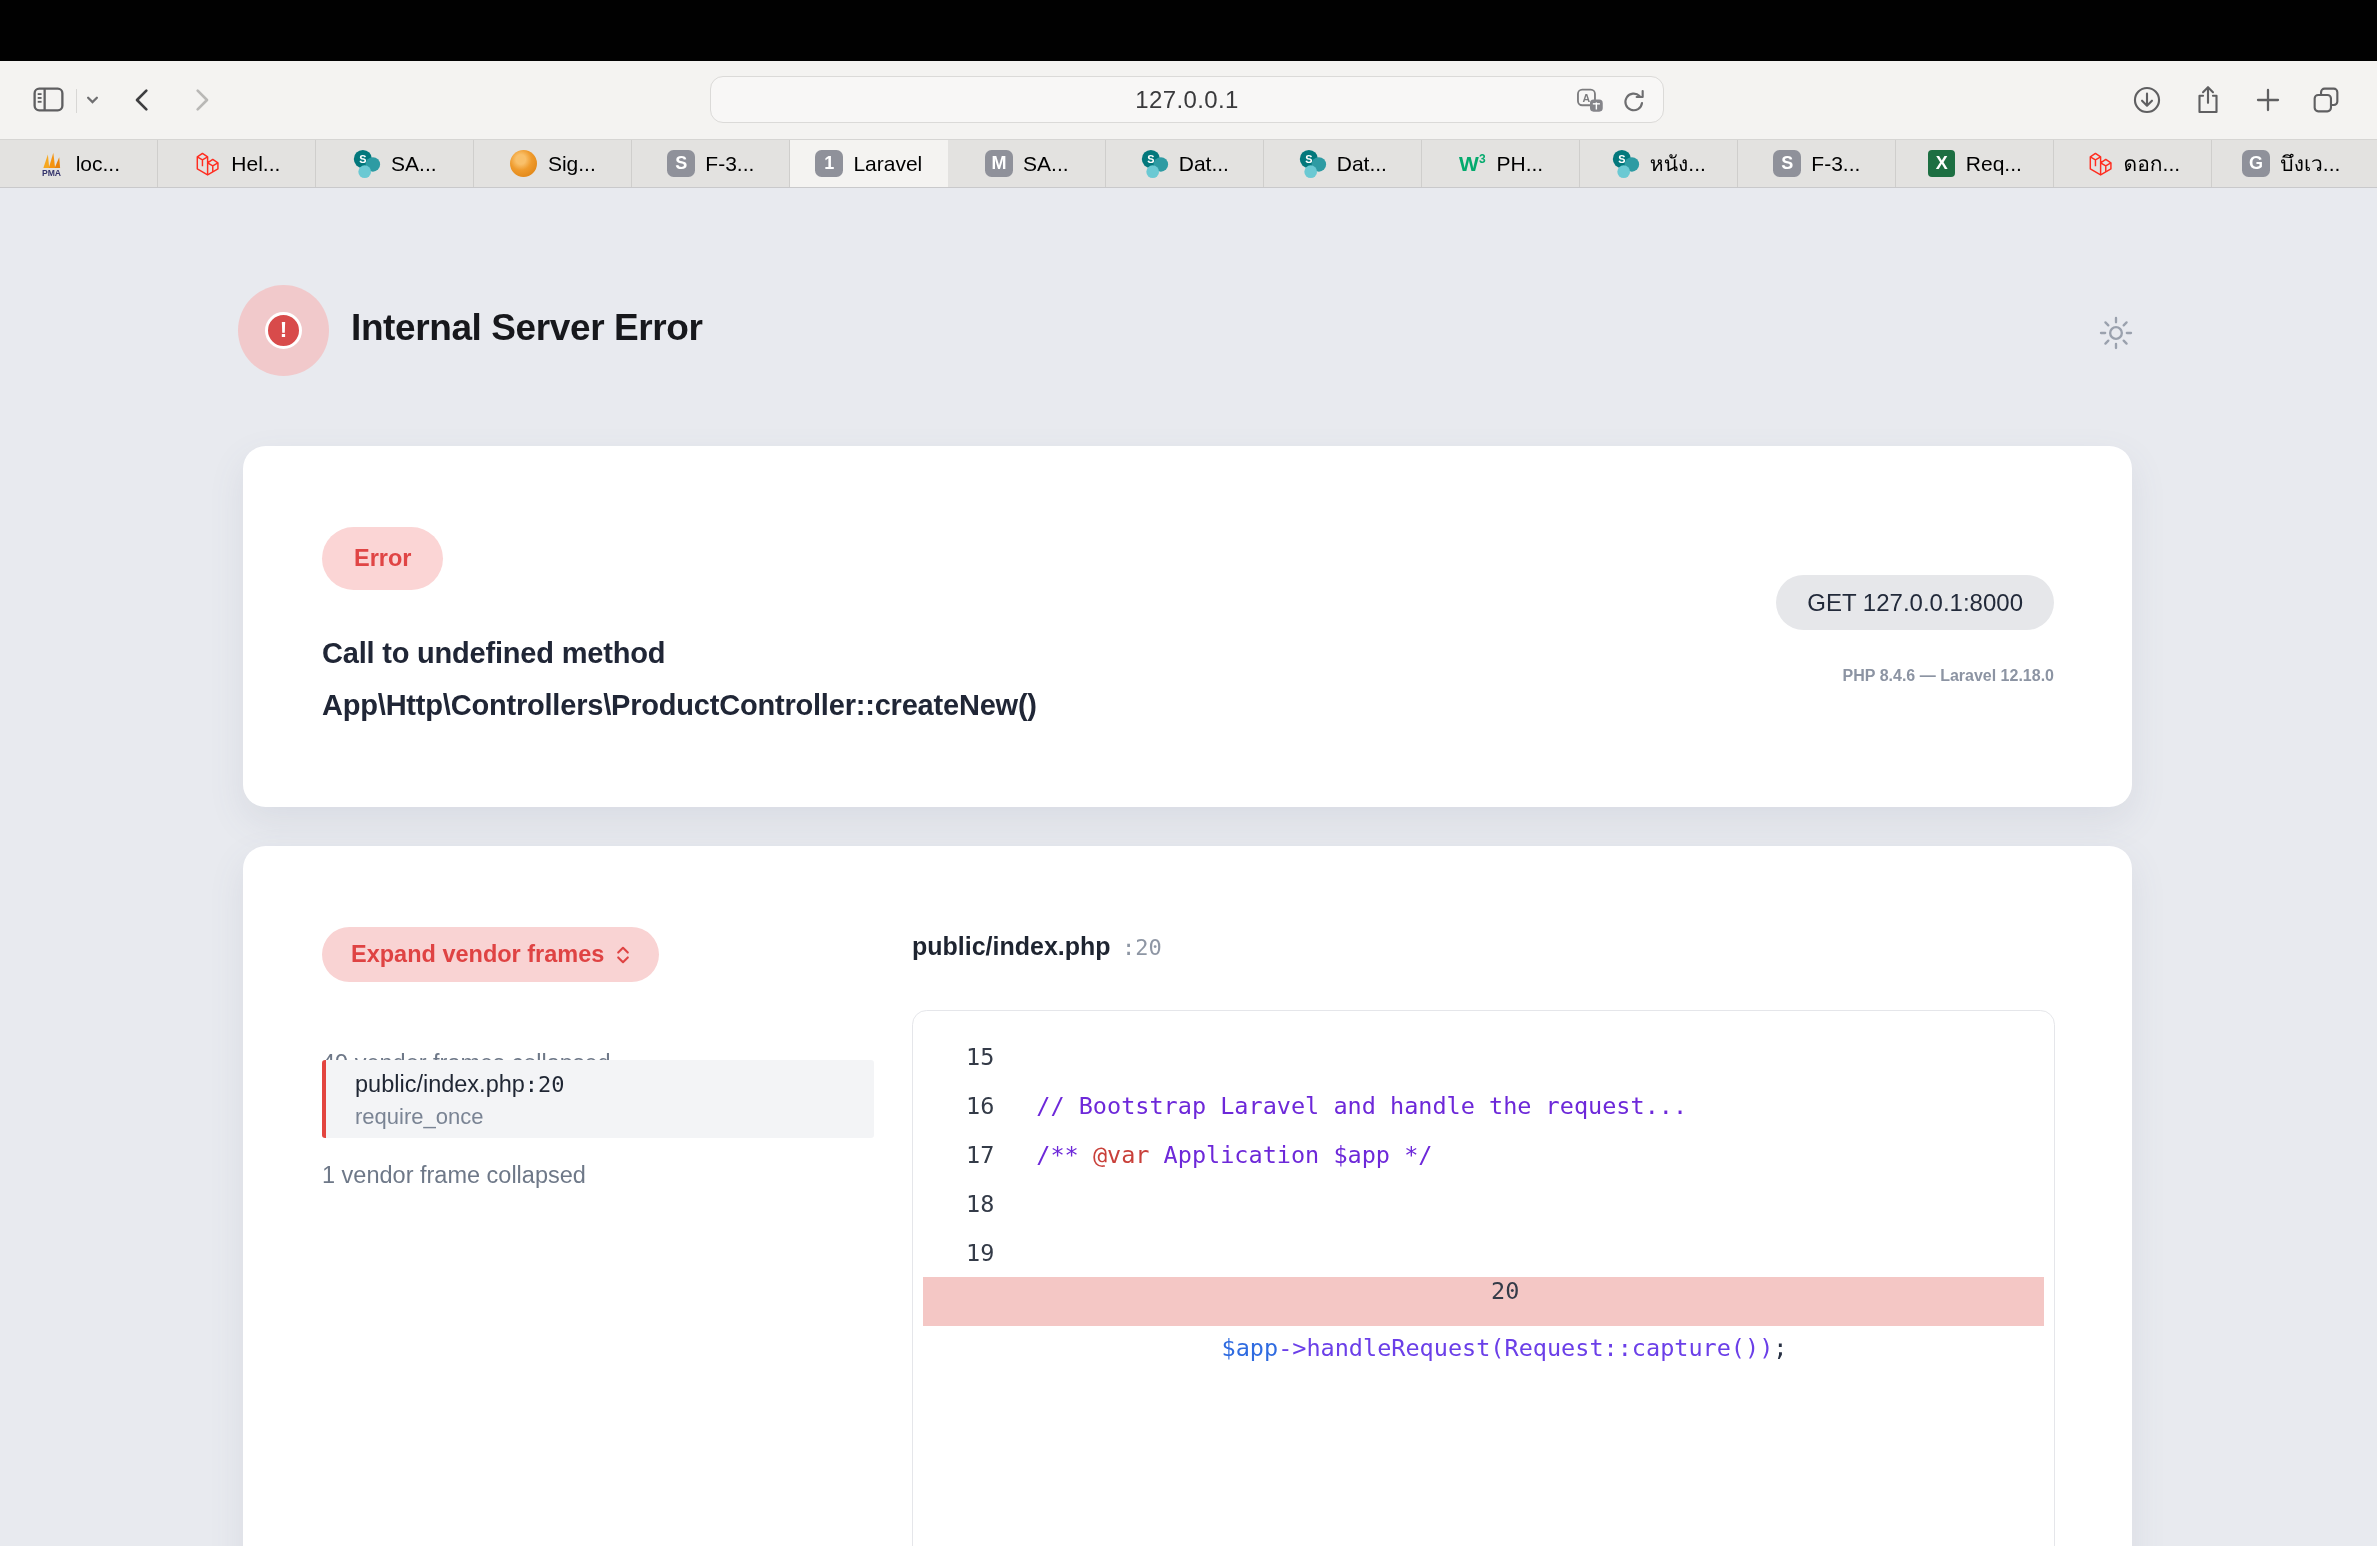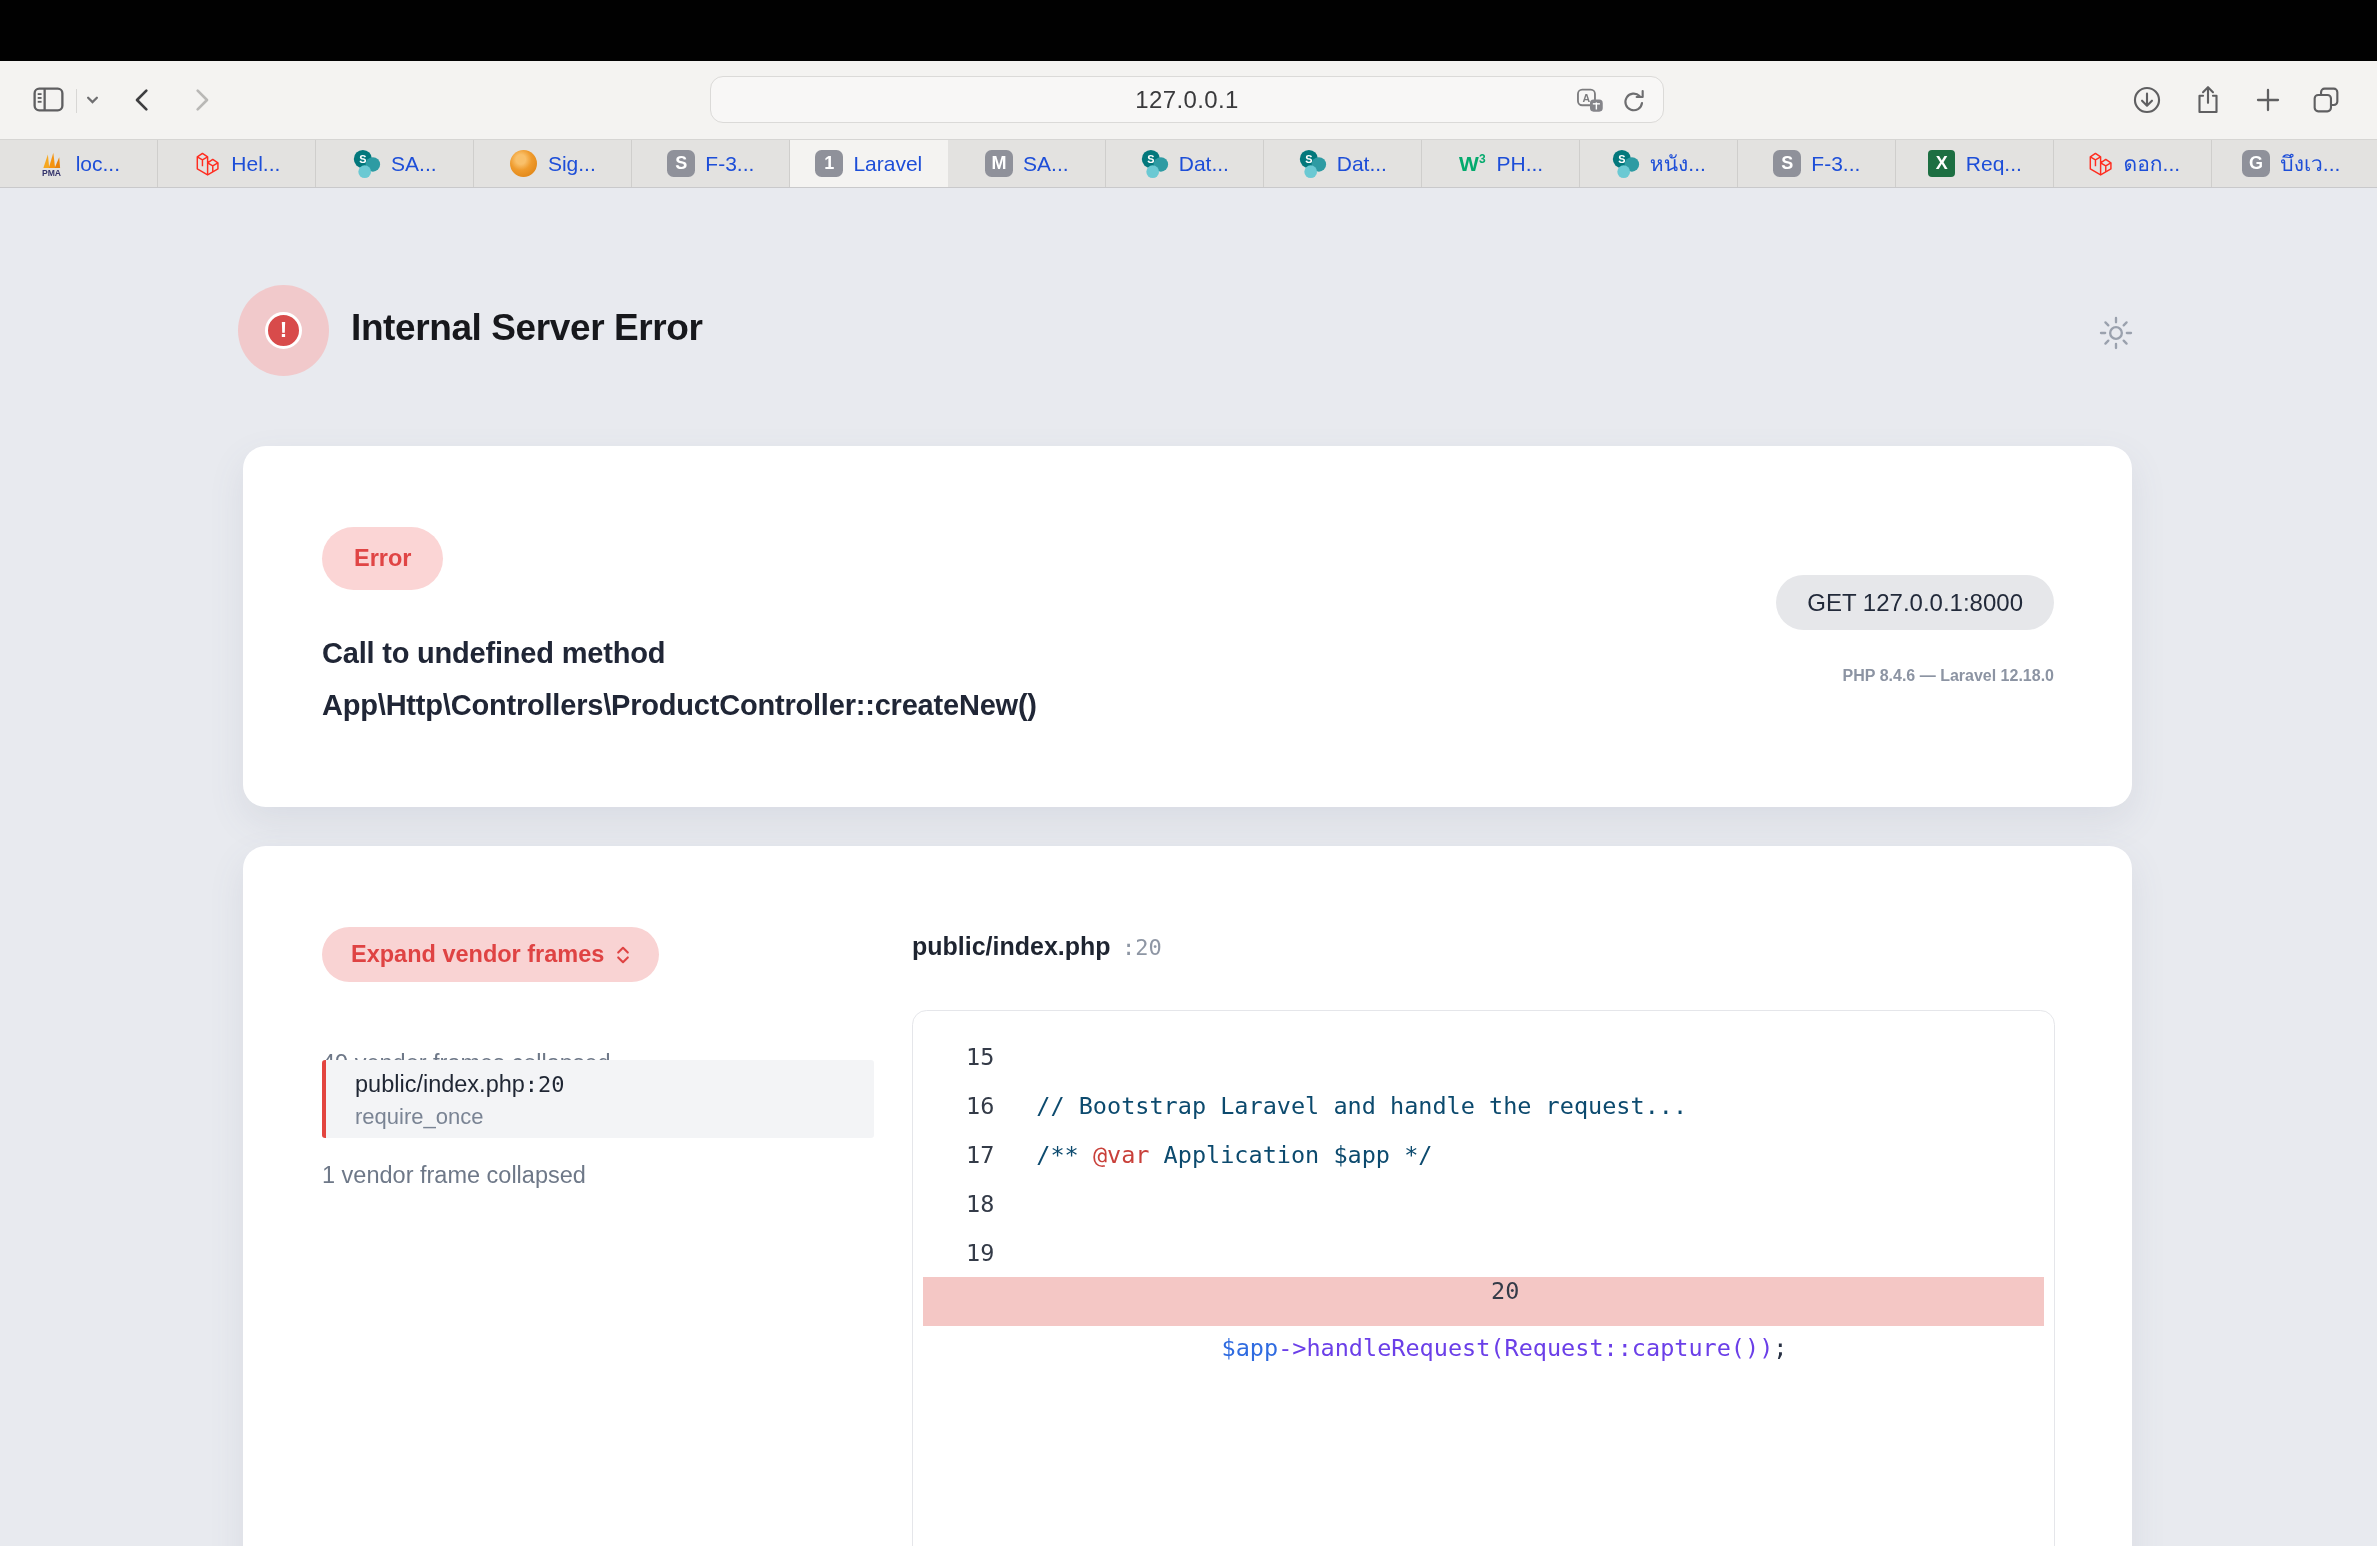--- a/index.html
+++ b/index.html
@@ -21,21 +21,21 @@
   .url-text  { font-size:24px; color:#3a3a3c; letter-spacing:0.4px; }
   .url-icons { position:absolute; right:13px; top:6.5px; display:flex; gap:11.3px; align-items:center; }
 
   
   .tabbar { position:absolute; top:139px; left:0; width:100%; height:49px; background:#e3e2e0;
             border-top:0.8px solid #d6d5d3; border-bottom:0.8px solid #c9c9cb; display:flex; }
   .tab { flex:0 0 158px; display:flex; align-items:center; justify-content:center; gap:9.7px;
          border-right:0.8px solid #cfcecc; overflow:hidden; }
   .tab:last-child { border-right:none; }
   .tab.active { background:#f4f3f1; border-right-color:transparent; }
-  .tab-label { font-size:21px; color:#1d4ed8; white-space:nowrap; }
+  .tab-label { font-size:21px; color:#000000; white-space:nowrap; }
   .fav { width:29px; height:29px; flex:0 0 29px; display:flex; align-items:center; justify-content:center; }
   .tile { width:27.5px; height:27.5px; border-radius:6.5px; background:#8f919a; color:#fff;
           font-size:18px; font-weight:bold; display:flex; align-items:center; justify-content:center; }
   .tile.xl { background:#1d6f42; border-radius:4px; }
   .orn { width:27.5px; height:27.5px; border-radius:50%;
          background:radial-gradient(circle at 40% 35%, #f9c06a 0 20%, #ef9b2d 45%, #d97b0a 100%); }
   .w3 { color:#04aa6d; font-weight:800; font-size:21px; line-height:1; }
   .w3 sup { font-size:12px; }
 
   
@@ -84,21 +84,21 @@
   .code-lineno { font-family:"DejaVu Sans Mono", monospace; font-size:22px; color:#8e96a4; }
   .code-box { position:absolute; left:669px; top:164px; width:1143px; height:685px;
               border:1.6px solid #e5e6ea; border-radius:14.6px; background:#fff; overflow:hidden; }
   .code-rows { padding:21px 9.7px 0 9.7px; }
   .code-row { height:49px; display:flex; align-items:center;
               font-family:"DejaVu Sans Mono", monospace; font-size:23.5px; }
   .code-row.hl { background:#f4c7c5;flex-direction:column; }
   .ln { width:57px; margin-left:14.6px; text-align:right; color:#343b48; flex:0 0 57px; }
   .code-text { margin-left:42px; white-space:pre; color:#273043; }
   .tok-plain   { color:#273043; }
-  .tok-comment { color:#0c4a6e; }
+  .tok-comment { color:#6d28d9; }
   .tok-anno    { color:#c9403a; }
   .tok-kw      { color:#c9403a; }
   .tok-var     { color:#2f6be0; }
   .tok-string  { color:#2d3648; }
   .tok-purple  { color:#6b3fe8; }
 </style>
 </head>
 <body>
 
 <div class="screen">

